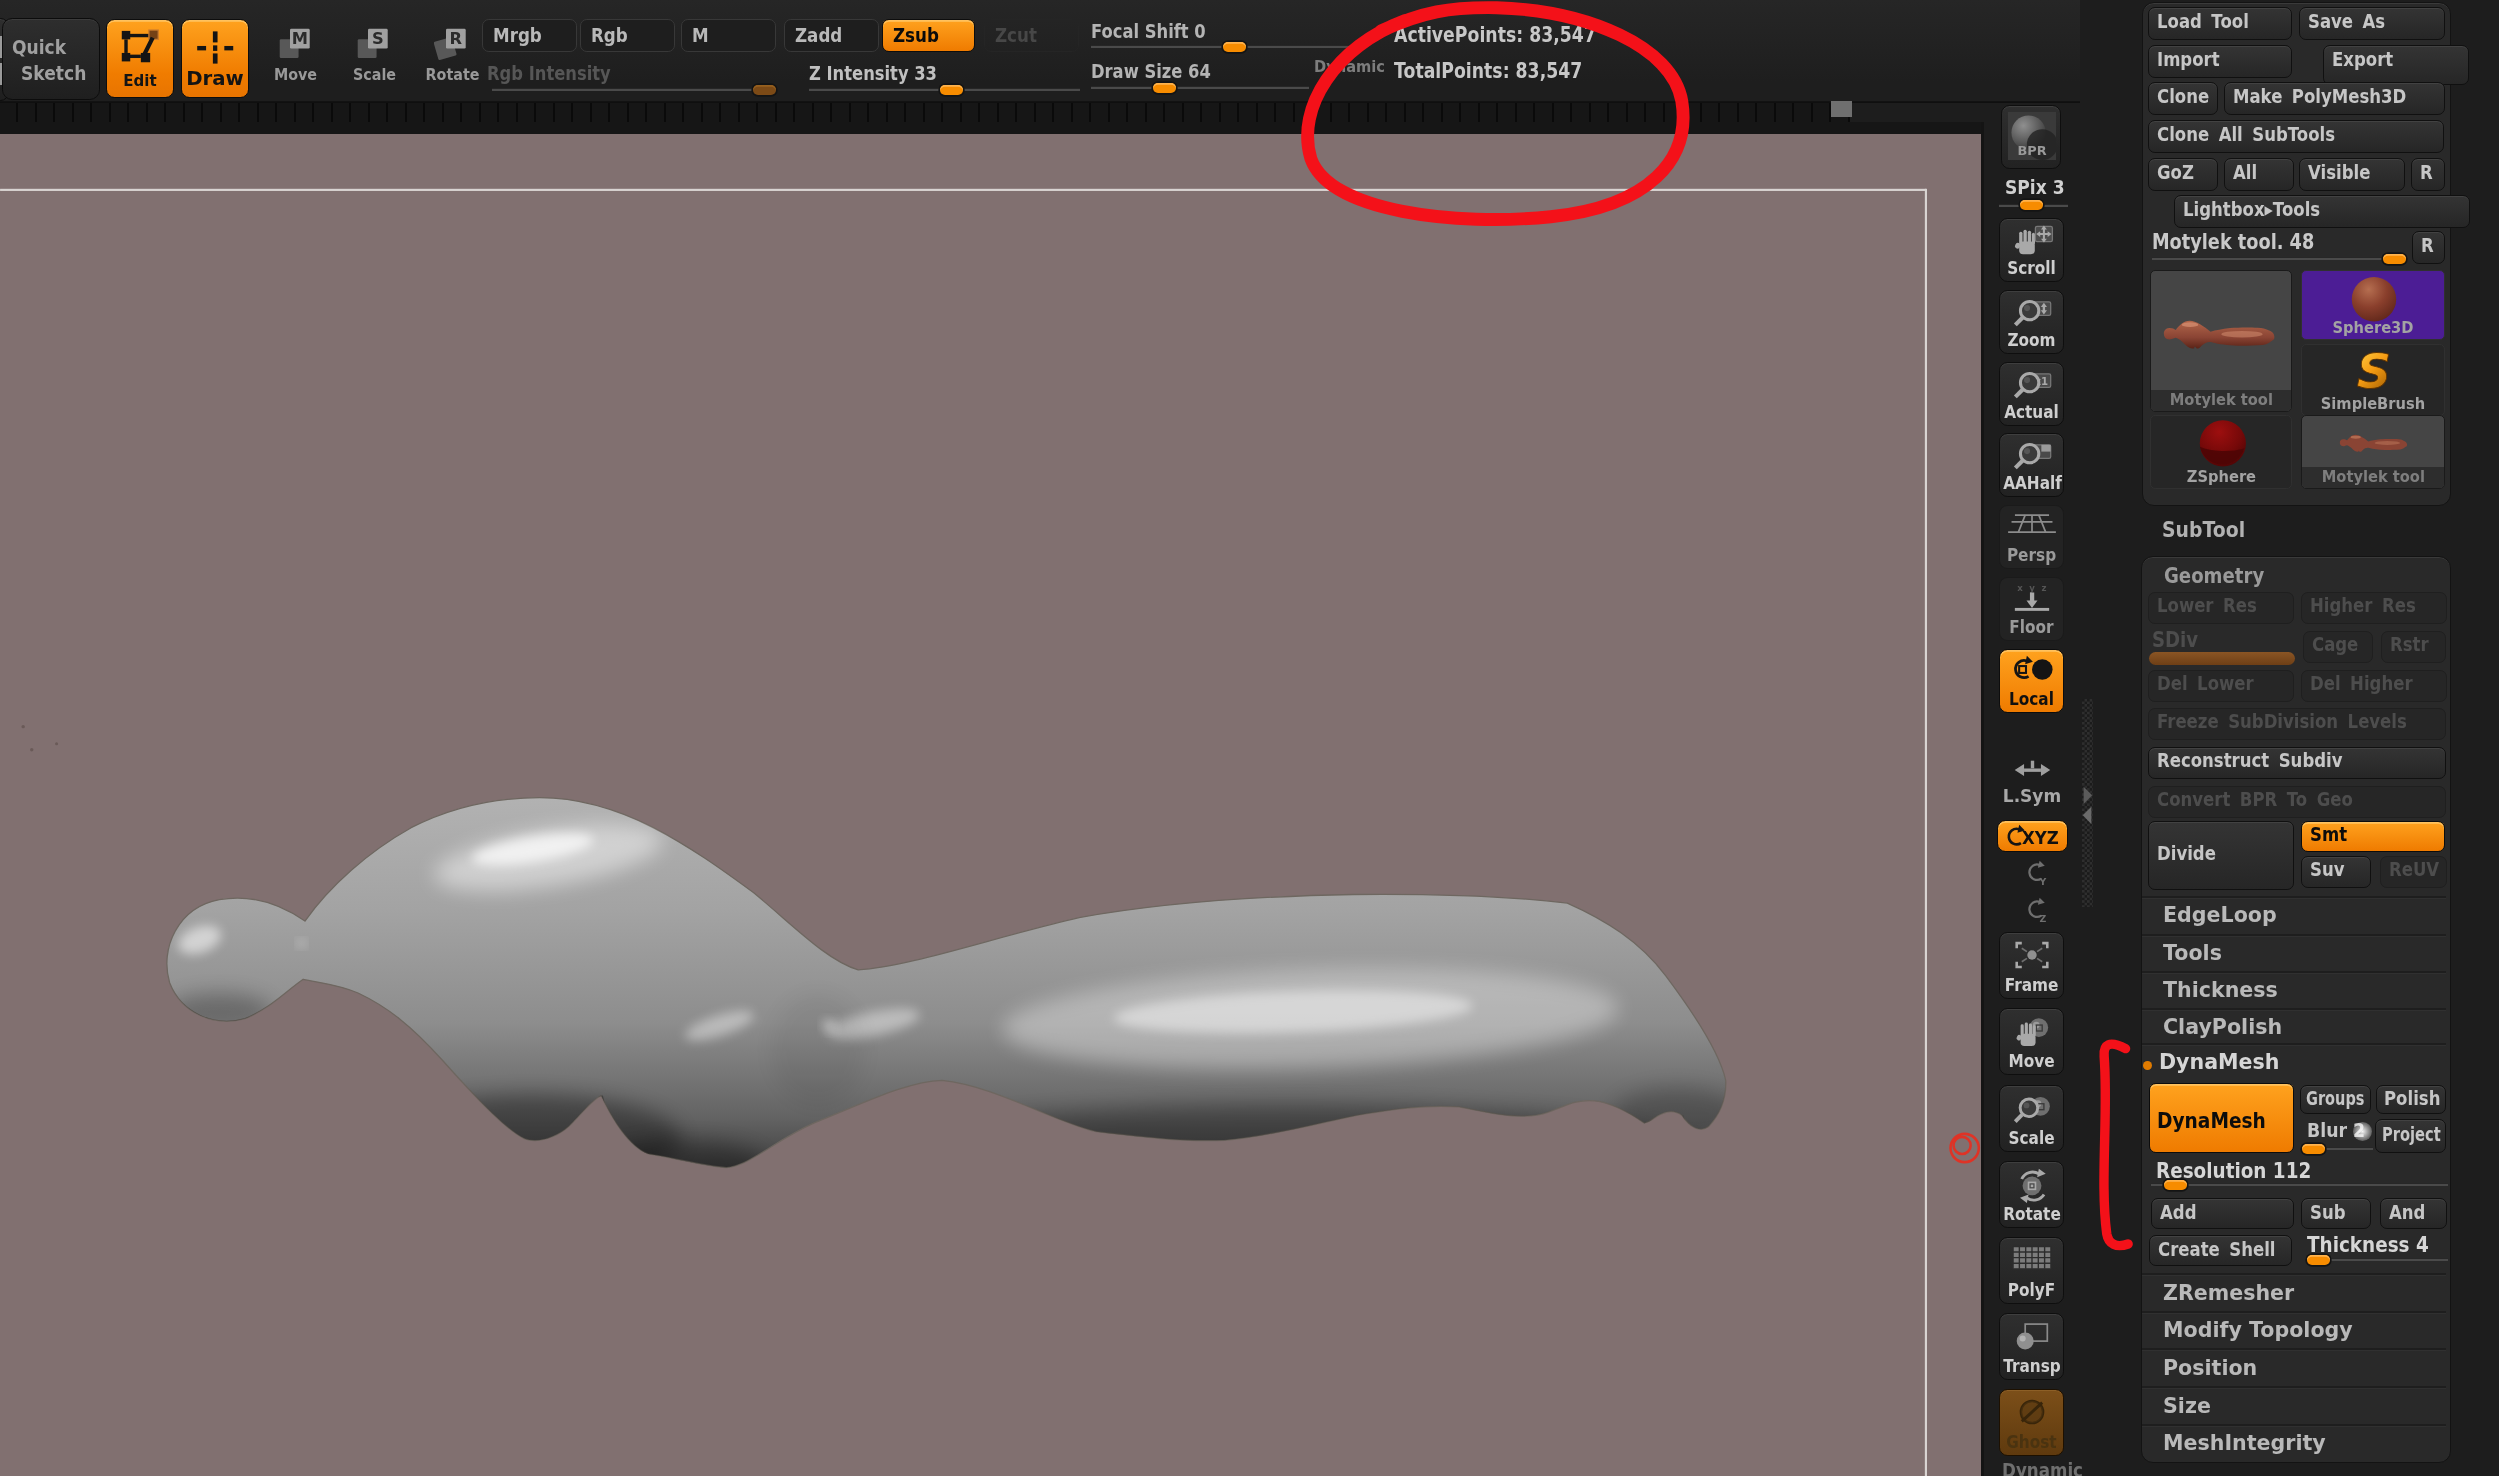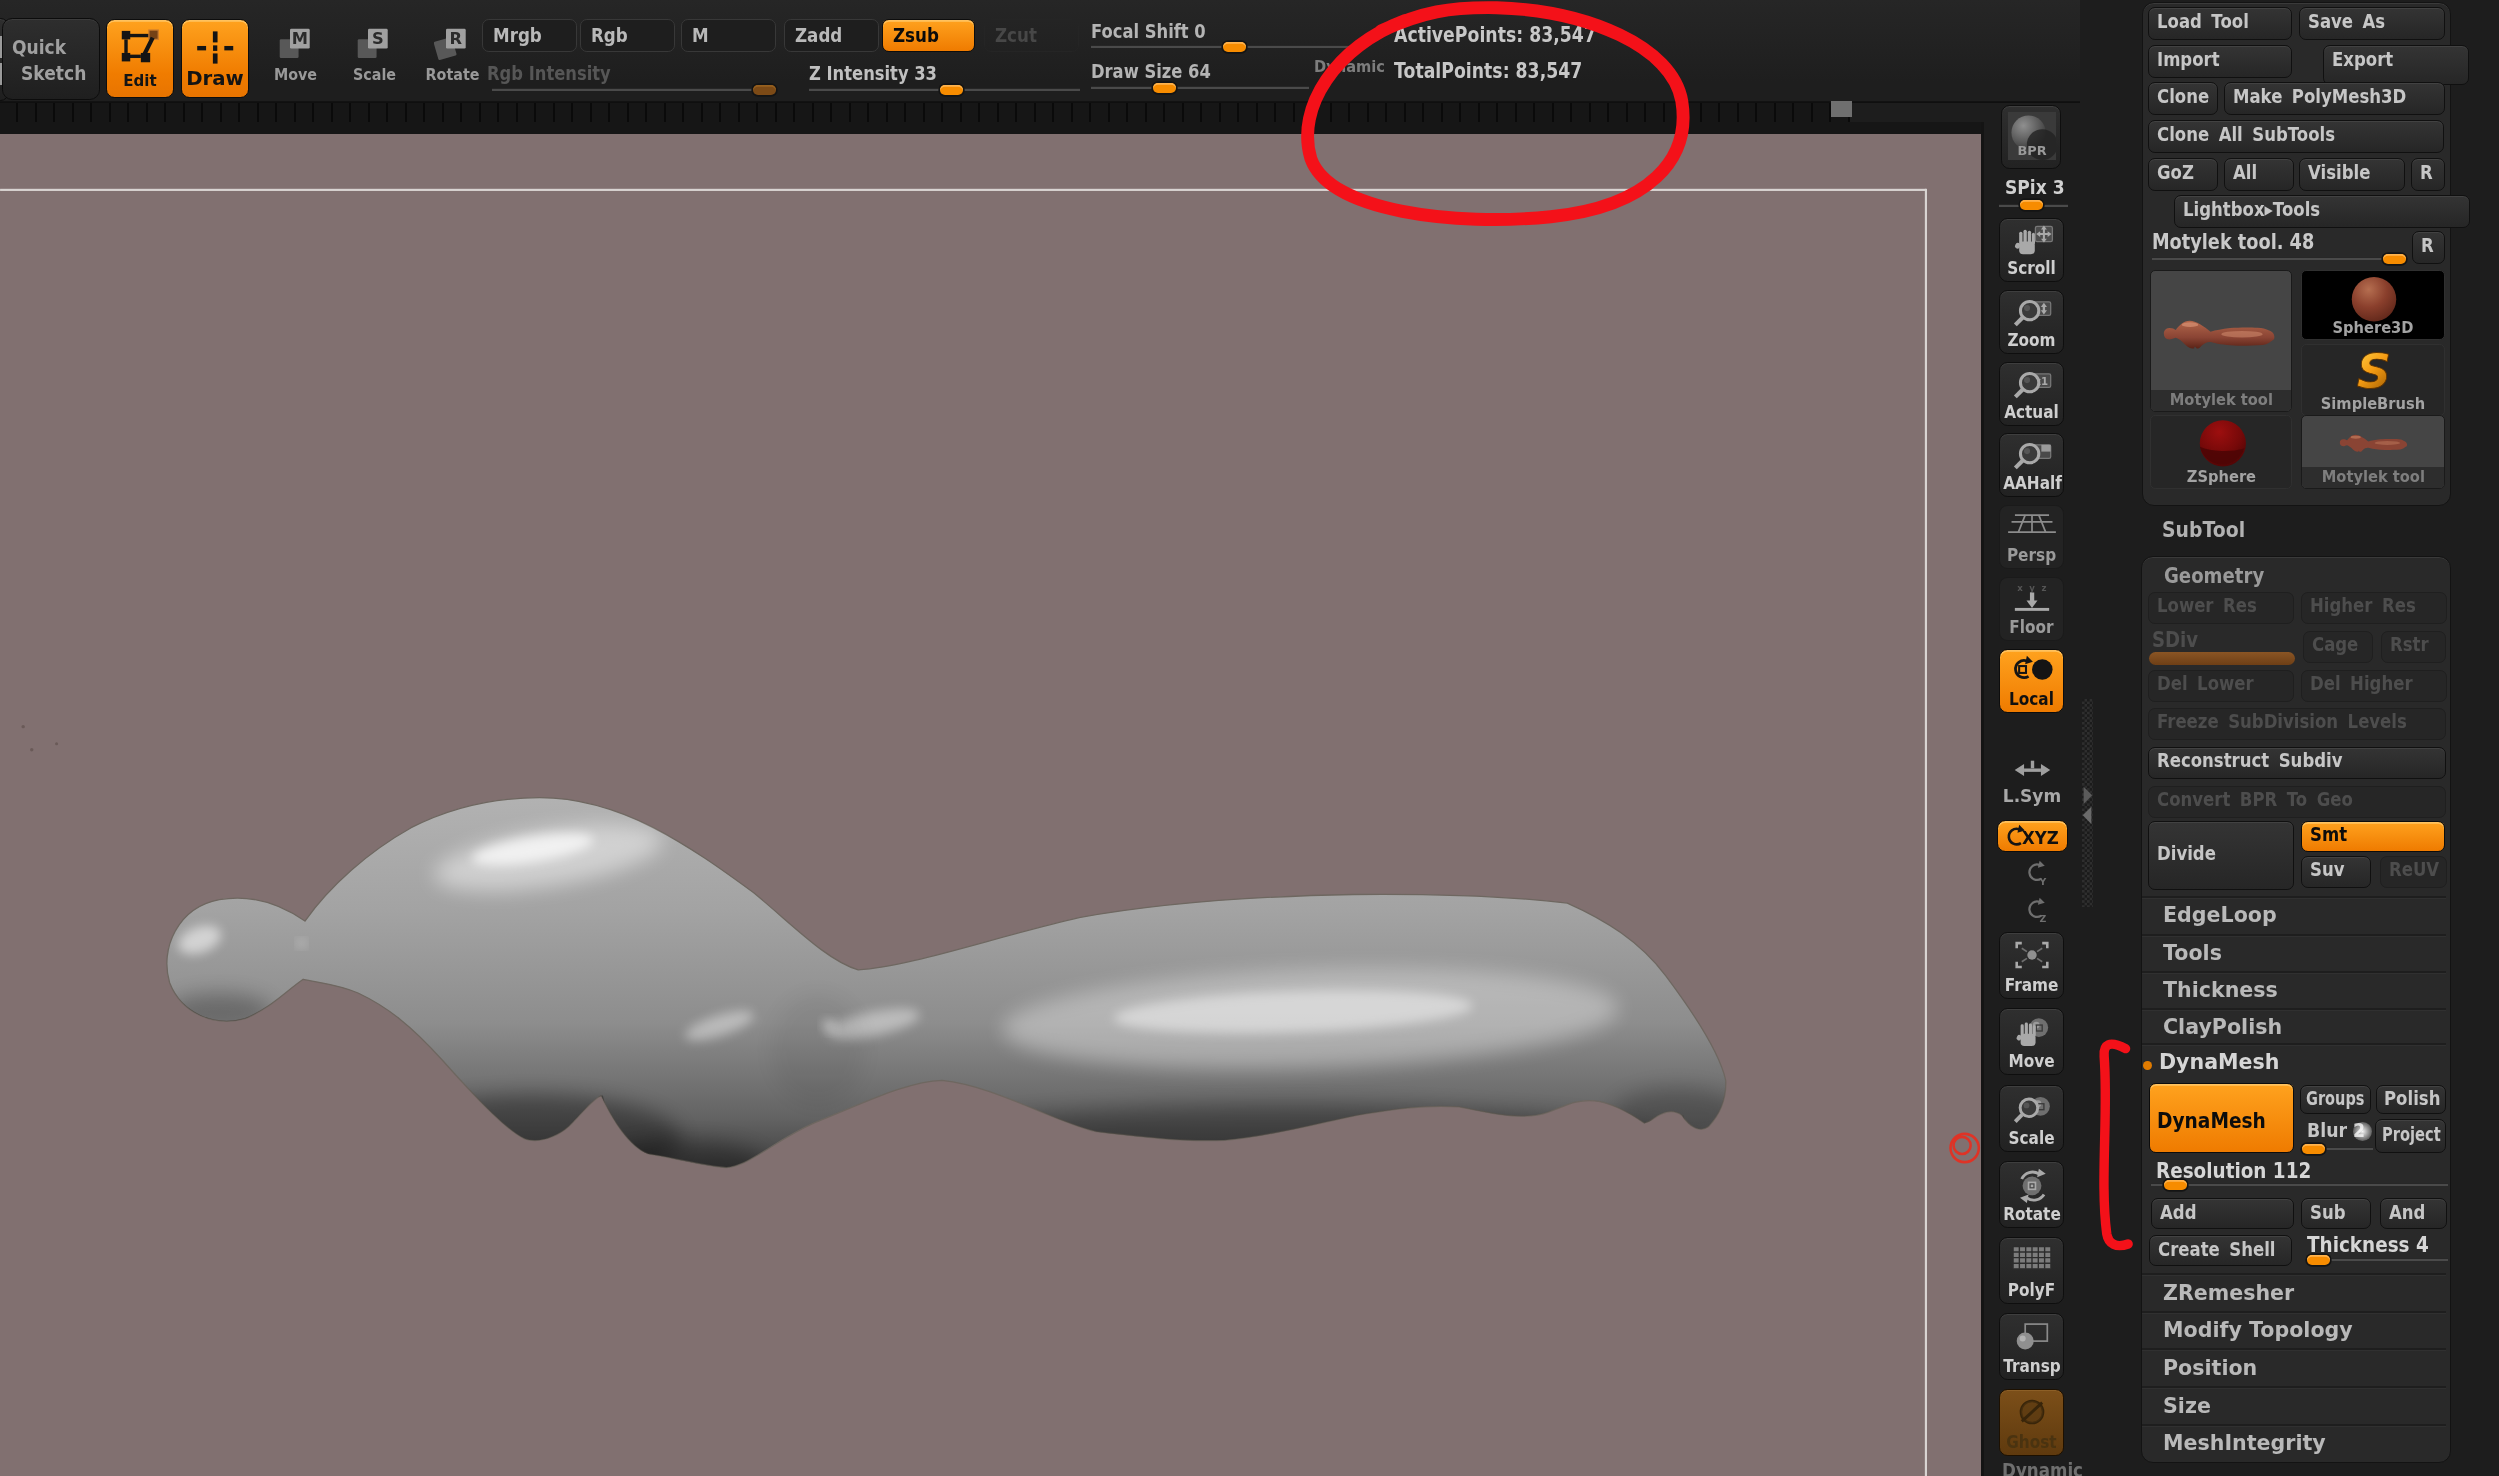--- a/index.html
+++ b/index.html
@@ -581,21 +581,21 @@
             </defs>
             <g transform="translate(15,58) scale(0.069) translate(-196,-933)">
               <path d="M 398 1088 C 450 1020 530 933 635 933 C 740 933 880 1030 988 1118 C 1080 1098 1180 1072 1320 1058 C 1450 1046 1650 1044 1780 1052 C 1870 1058 1920 1068 1960 1090 C 2020 1112 2062 1140 2068 1195 C 2072 1235 2062 1255 2040 1262 C 2004 1290 1955 1330 1874 1342 C 1750 1350 1580 1360 1440 1356 C 1280 1350 1120 1330 1020 1302 C 955 1282 905 1298 830 1360 C 805 1390 786 1404 762 1404 C 730 1404 722 1340 712 1402 C 670 1412 600 1388 520 1300 C 470 1252 430 1232 392 1222 C 360 1232 320 1256 262 1248 C 218 1238 196 1200 196 1150 C 196 1098 232 1058 285 1055 C 340 1053 368 1068 398 1088 Z" fill="url(#cb)"></path>
               <ellipse cx="640" cy="1000" rx="140" ry="40" fill="#d89274" opacity="0.7"></ellipse>
               <ellipse cx="1520" cy="1160" rx="350" ry="55" fill="#d89274" opacity="0.5"></ellipse>
             </g>
           </svg>
         </div>
     <div class="tl" style="color:#7e7e7e;background:#2d2d2d;"><span>Motylek tool</span></div>
       </div>
-      <div class="thumb" style="left: 2301px; top: 270px; width: 144px; height: 70px; background: #000000; border: 1.7px solid rgb(48, 48, 48); box-sizing: border-box; position: absolute;">
+      <div class="thumb" style="left: 2301px; top: 270px; width: 144px; height: 70px; background: #4c1d95; border: 1.7px solid rgb(48, 48, 48); box-sizing: border-box; position: absolute;">
         <div>
           <svg width="144" height="53" viewBox="0 0 168 62">
             <defs>
               <radialGradient id="sp3" cx="0.38" cy="0.28" r="0.9">
                 <stop offset="0" stop-color="#b56e50"></stop>
                 <stop offset="0.45" stop-color="#8a3f2c"></stop>
                 <stop offset="1" stop-color="#521f14"></stop>
               </radialGradient>
             </defs>
             <circle cx="84" cy="33" r="26" fill="url(#sp3)"></circle>

